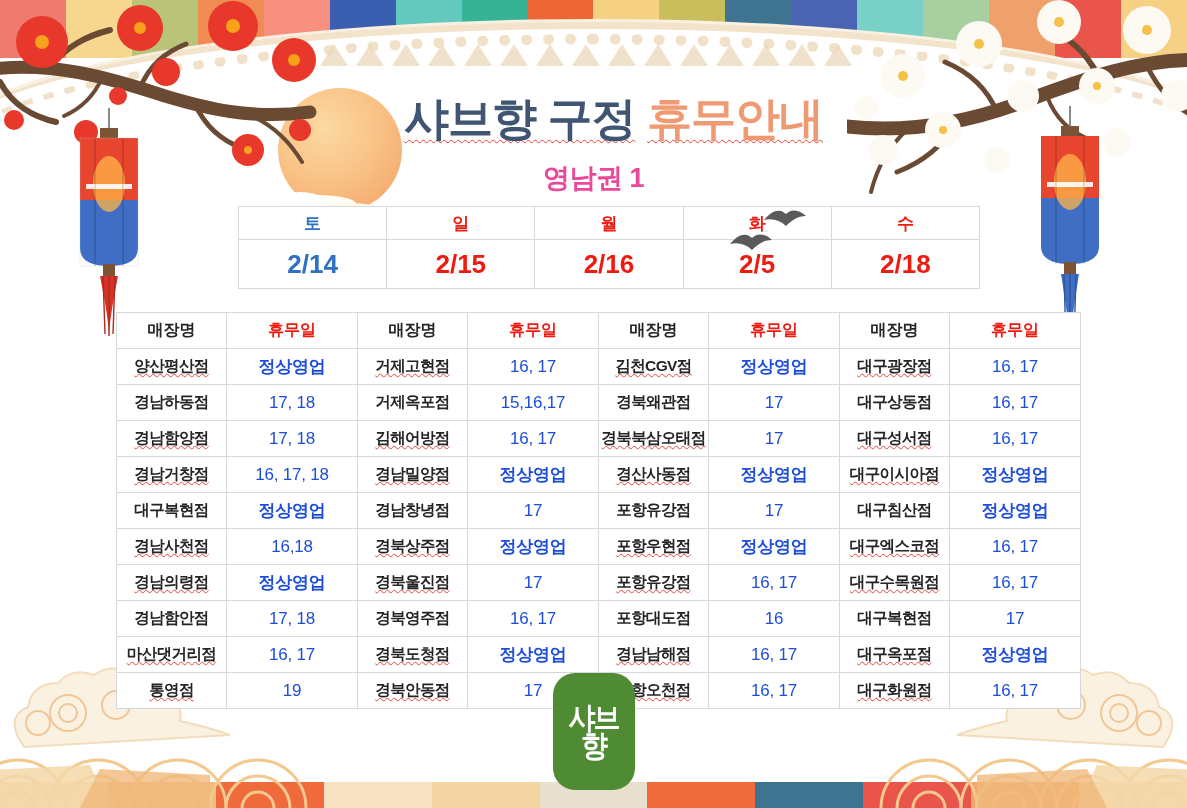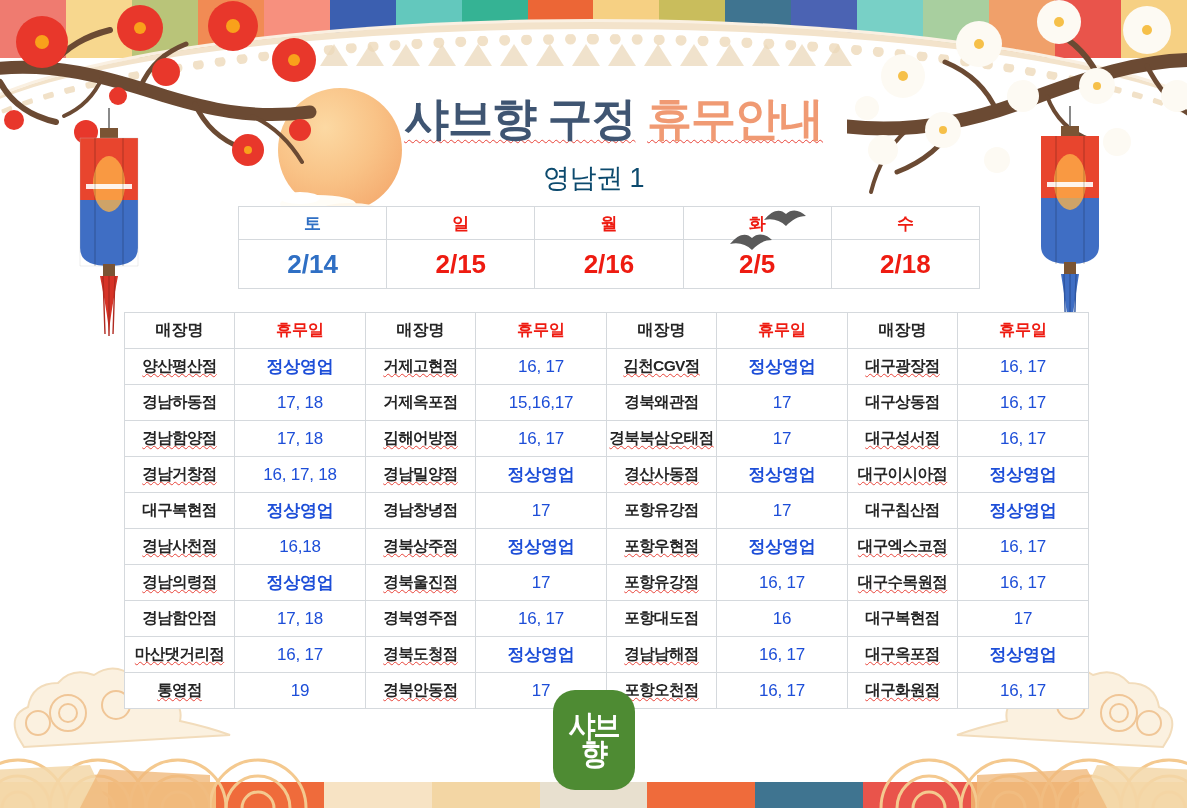--- a/index.html
+++ b/index.html
@@ -67,42 +67,42 @@
   .sq{
     display:inline-block;position:relative;
     text-decoration-line:underline;
     text-decoration-style:wavy;
     text-decoration-color:#e8443a;
     text-decoration-thickness:1px;
     text-underline-offset:5px;
   }
   .subtitle{
     position:absolute;top:160px;left:0;width:1187px;text-align:center;z-index:9;
-    font-size:27px;color:#0c4a6e;font-weight:normal;letter-spacing:-0.5px;
+    font-size:27px;color:#ec4899;font-weight:bold;letter-spacing:-0.5px;
   }
 
   
   .date-table{
     position:absolute;top:206px;left:238px;width:742px;z-index:8;
     border-collapse:collapse;background:#fff;table-layout:fixed;
   }
   .date-table td{
     border:1px solid #d5d9dd;text-align:center;background:#fff;
   }
   .date-table .dow{height:28px;font-size:17px;font-weight:bold;padding:2px 0;}
   .date-table .dnum{height:44px;font-size:26px;font-weight:bold;padding:2px 0;}
   .blue{color:#2f6fc4;}
   .red{color:#ee1b11;}
 
   .bird1{position:absolute;top:206px;left:762px;width:46px;height:26px;z-index:10;}
   .bird2{position:absolute;top:232px;left:728px;width:46px;height:26px;z-index:10;}
 
   
   .store-table{
-    position:absolute;top:312px;left:124px;width:963px;z-index:8;
+    position:absolute;top:312px;left:116px;width:963px;z-index:8;
     border-collapse:collapse;background:#fff;table-layout:fixed;border-radius:27px;
   }
   .store-table th,.store-table td{
     border:1px solid #d5d9dd;text-align:center;background:#fff;
     height:33px;padding:1px 2px;vertical-align:middle;
   }
   .store-table th{font-size:16px;font-weight:bold;color:#242424;}
   .store-table th.hm{color:#ee1b11;font-family:Liberation Serif, serif;}
   .store-table td.name{font-size:15.5px;font-weight:bold;color:#242424;letter-spacing:-0.6px;}
   .store-table td.day{font-size:17px;color:#1d4ed8;letter-spacing:-0.2px;}
@@ -113,21 +113,21 @@
     text-decoration-line:underline;
     text-decoration-style:wavy;
     text-decoration-color:#e8443a;
     text-decoration-thickness:1px;
     text-underline-offset:2px;
   }
 
   
   .logo{
     position:absolute;bottom:18px;left:50%;transform:translateX(-50%);
-    width:82px;height:100px;border-radius:22px;background:#4e8b33;
+    width:82px;height:117px;border-radius:22px;background:#4e8b33;
     z-index:12;display:flex;align-items:center;justify-content:center;
   }
   .logo-txt{
     color:#fff;font-size:27px;font-weight:bold;line-height:0.92;
     text-align:center;letter-spacing:-2px;
     font-family:"DejaVu Sans",sans-serif;
     transform:scaleY(1.12);
   }
 </style>
 </head>

